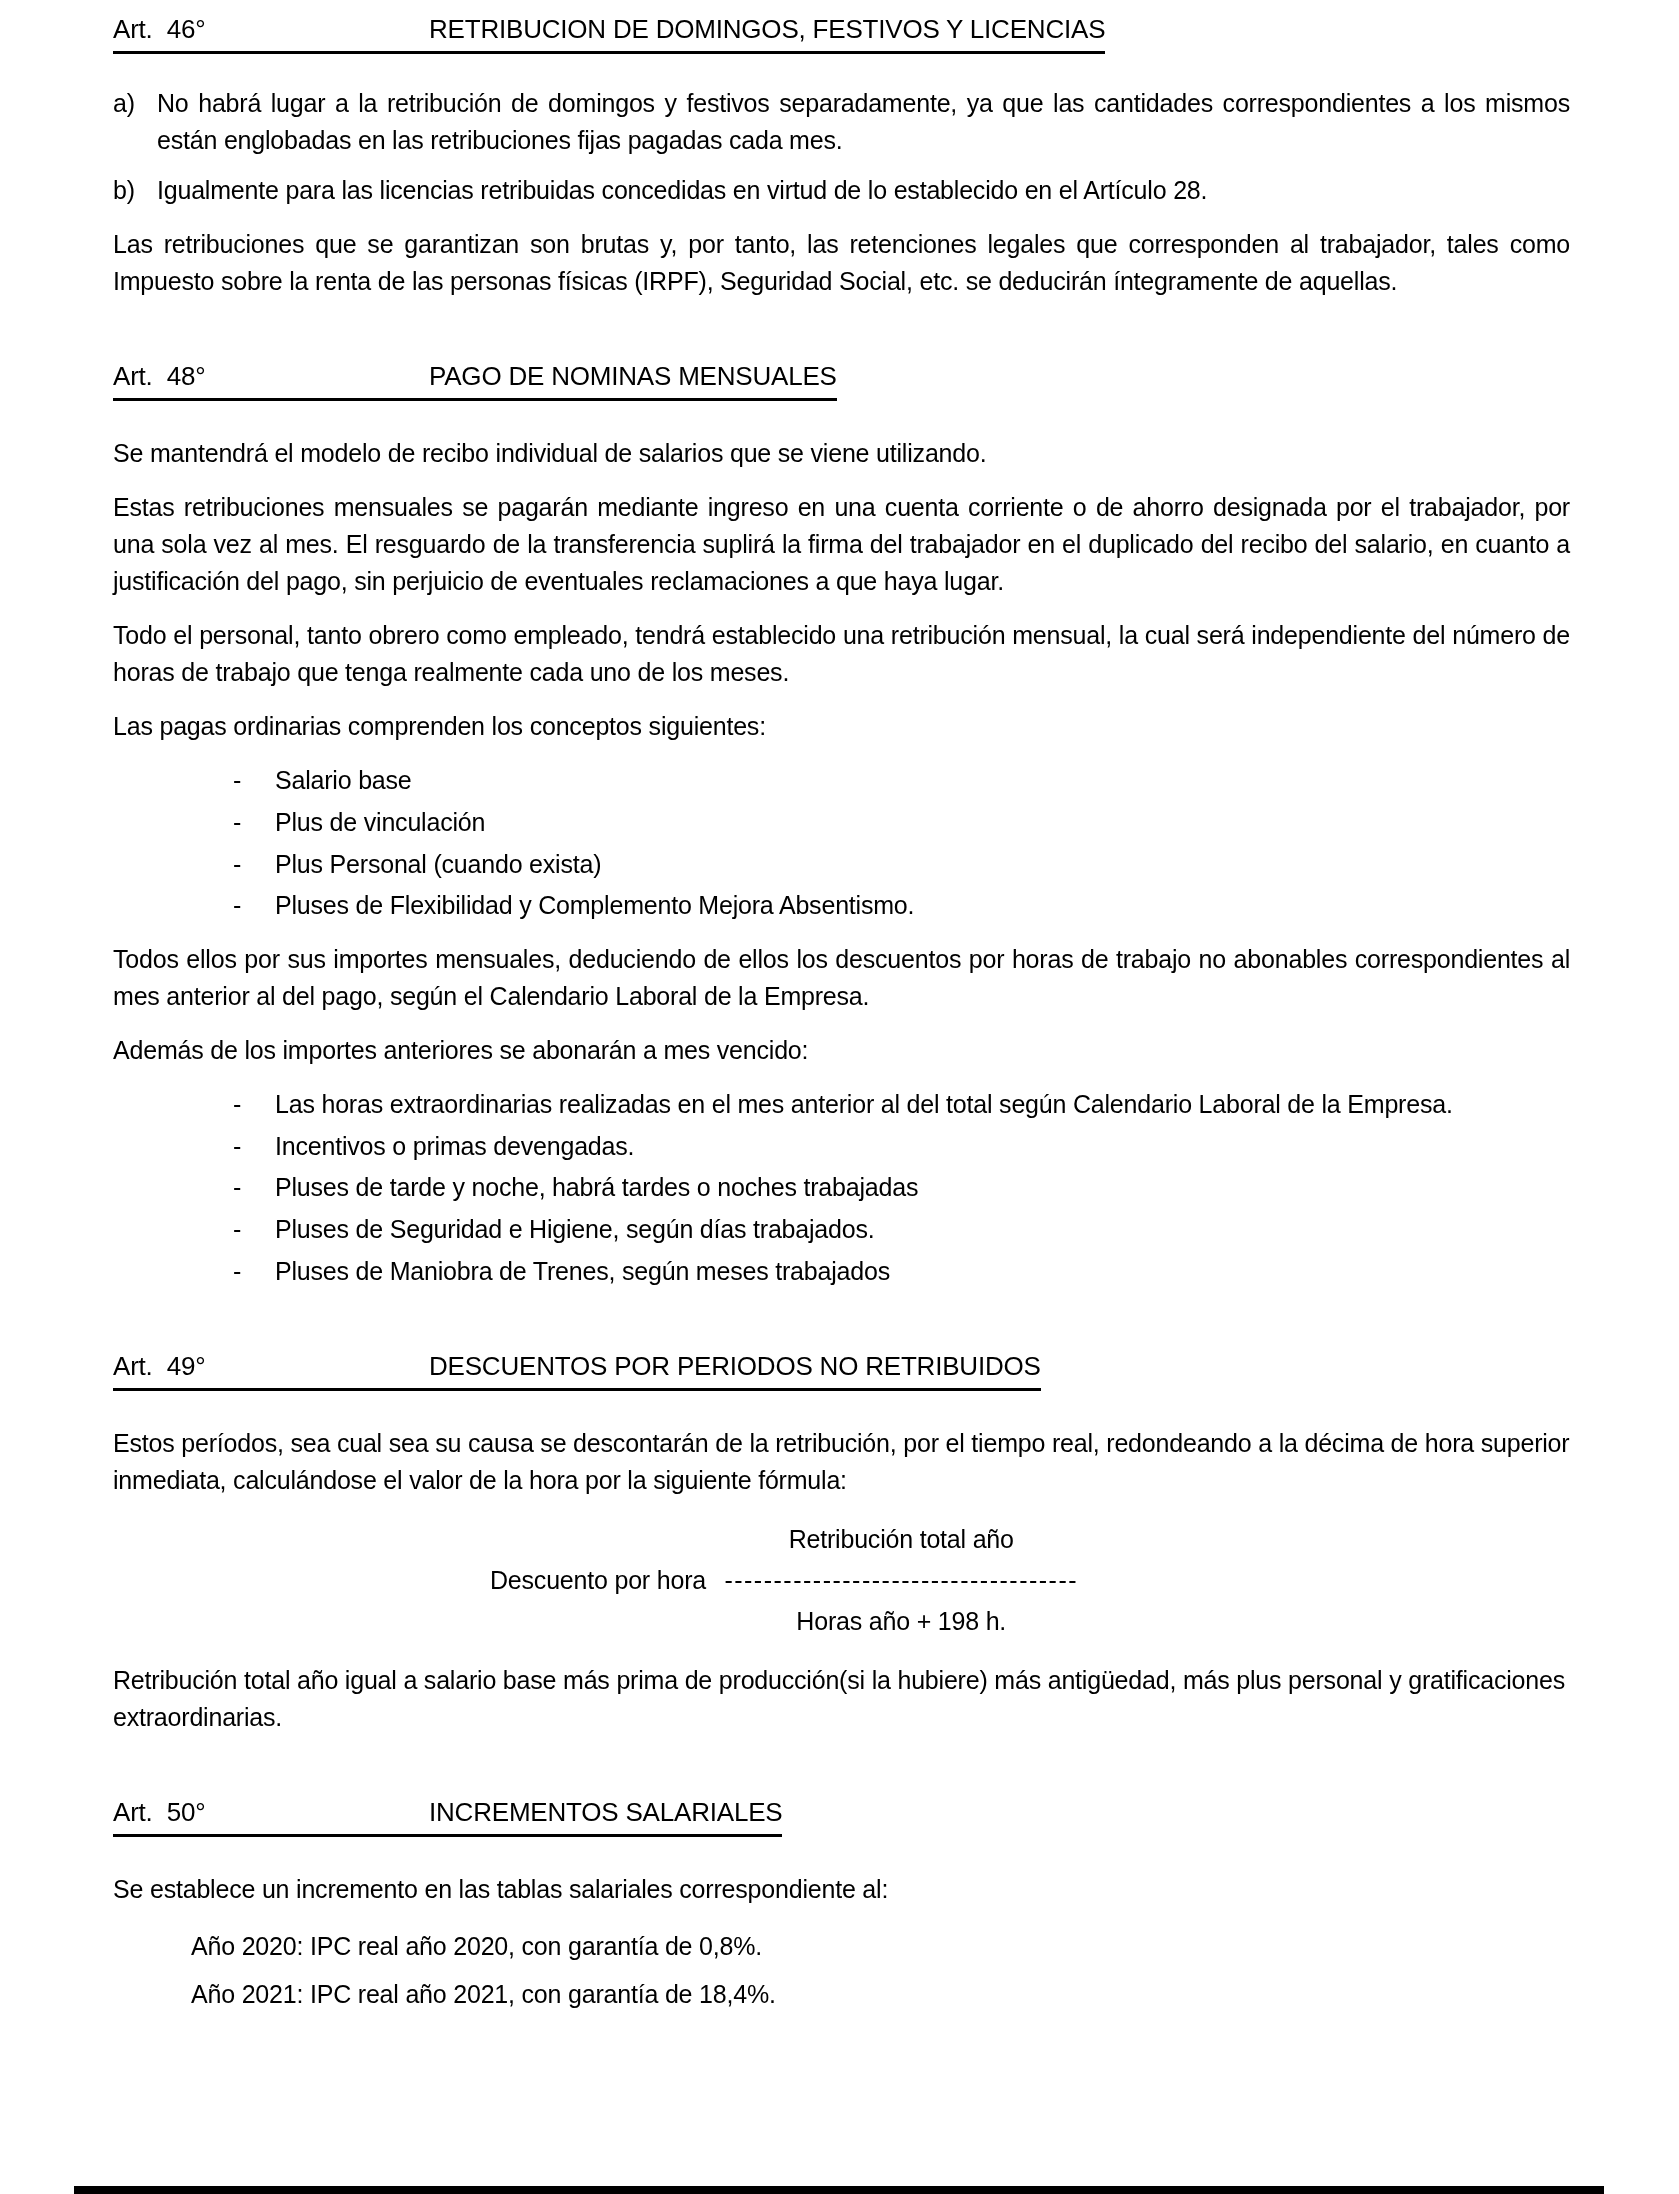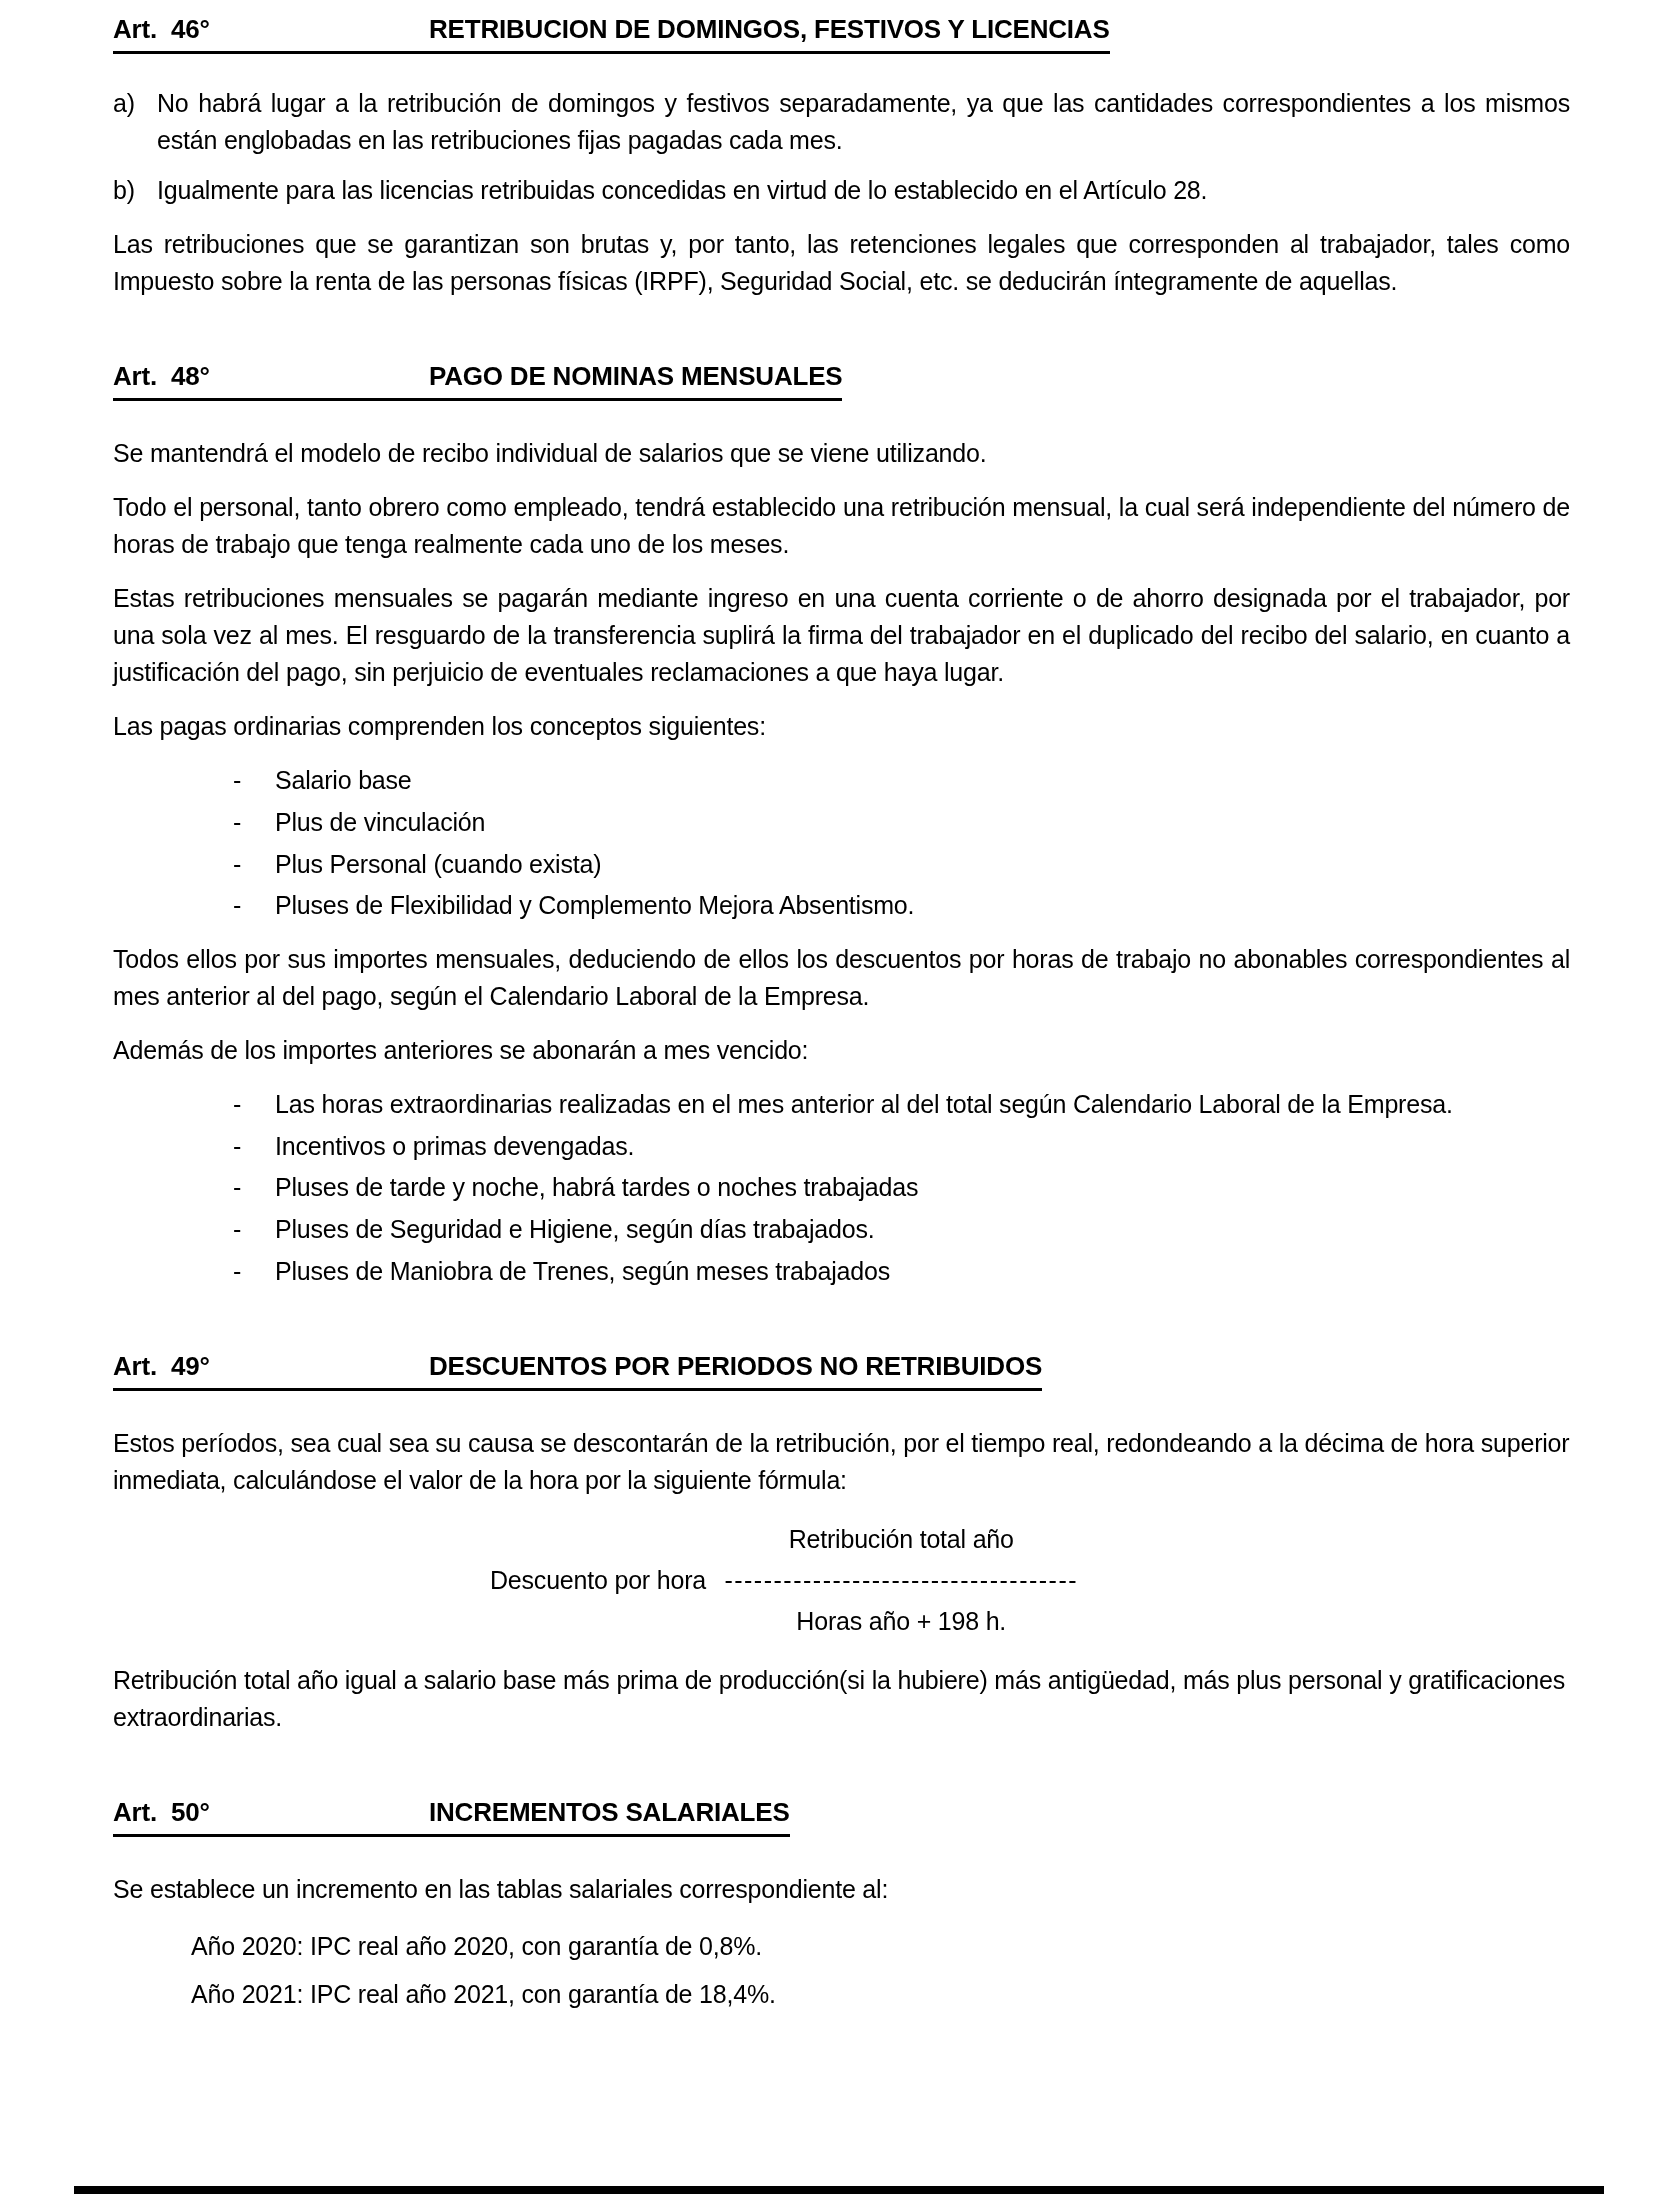--- a/index.html
+++ b/index.html
@@ -12,21 +12,21 @@
     font-family: "Liberation Sans", "DejaVu Sans", sans-serif;
     font-size: 25px;
     line-height: 37px;
     letter-spacing: -0.2px;
     box-sizing: border-box;
     padding: 10.7px 109px 0 113px;
     overflow: hidden;
   }
   .art-heading {
     display: inline-flex;
-    font-weight: bold;
+    font-weight: normal;
     font-size: 26px;
     line-height: 31px;
     border-bottom: 3.8px solid #000;
     padding-bottom: 6.1px;
     margin: 44px 7px 17px 0;
     white-space: pre;
   }
   .art-heading.first { margin-top: 0; }
   .art-num { display: inline-block; width: 316px; white-space: pre; }
   .art-title { white-space: pre; }
@@ -79,22 +79,22 @@
 
   <div class="para just">Las retribuciones que se garantizan son brutas y, por tanto, las retenciones legales que corresponden al trabajador, tales como Impuesto sobre la renta de las personas físicas (IRPF), Seguridad Social, etc. se deducirán íntegramente de aquellas.</div>
 
   
   <div><div class="art-heading">
     <span class="art-num">Art.  48°</span>
     <span class="art-title">PAGO DE NOMINAS MENSUALES</span>
   </div></div>
 
   <div class="para">Se mantendrá el modelo de recibo individual de salarios que se viene utilizando.</div>
+  <div class="para just">Estas retribuciones mensuales se pagarán mediante ingreso en una cuenta corriente o de ahorro designada por el trabajador, por una sola vez al mes. El resguardo de la transferencia suplirá la firma del trabajador en el duplicado del recibo del salario, en cuanto a justificación del pago, sin perjuicio de eventuales reclamaciones a que haya lugar.</div>
   <div class="para just">Todo el personal, tanto obrero como empleado, tendrá establecido una retribución mensual, la cual será independiente del número de horas de trabajo que tenga realmente cada uno de los meses.</div>
-  <div class="para just">Estas retribuciones mensuales se pagarán mediante ingreso en una cuenta corriente o de ahorro designada por el trabajador, por una sola vez al mes. El resguardo de la transferencia suplirá la firma del trabajador en el duplicado del recibo del salario, en cuanto a justificación del pago, sin perjuicio de eventuales reclamaciones a que haya lugar.</div>
   <div class="para">Las pagas ordinarias comprenden los conceptos siguientes:</div>
 
   <div class="dash-list">
     <div class="hang">
       <span class="hang-label">-</span>
       <div class="hang-text">Salario base</div>
     </div>
     <div class="hang">
       <span class="hang-label">-</span>
       <div class="hang-text">Plus de vinculación</div>

